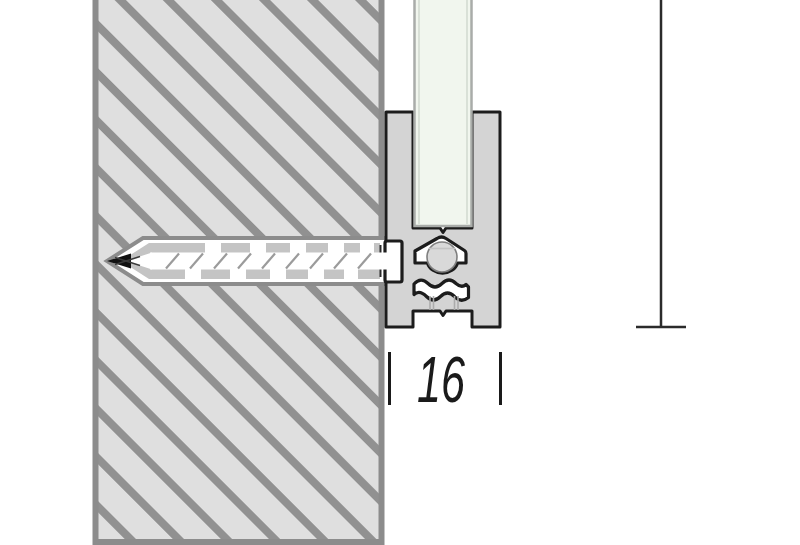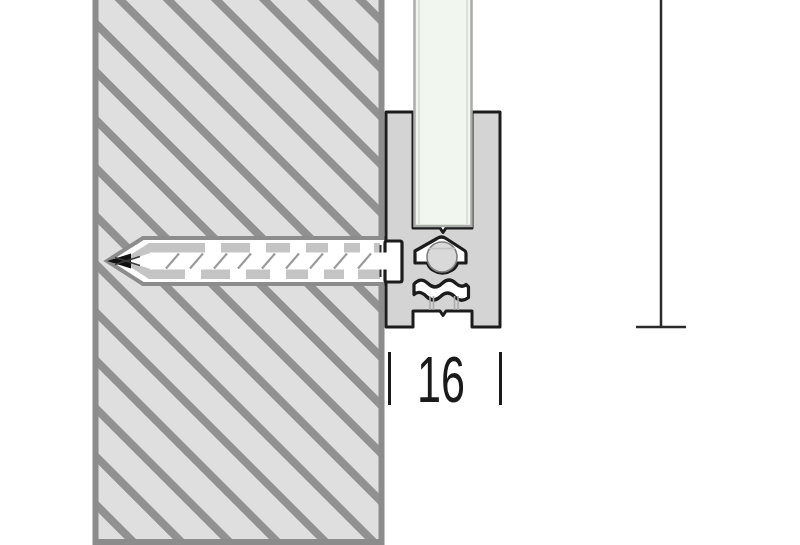--- a/index.html
+++ b/index.html
@@ -1,17 +1,17 @@
 <!DOCTYPE html>
 <html style="--background: #ffffff; --wall-fill: #dfdfdf; --wall-hatch: #919191; --wall-border: #8c8c8c; --hole-fill: #ffffff; --anchor-fill: #c4c4c4; --profile-fill: #d4d4d4; --outline: #1c1c1c; --screw-fill: #ffffff; --screw-head-fill: #d9d9d9; --thread-color: #9b9b9b; --glass-fill: #f1f6ee; --glass-edge: #a9aca9; --dim-color: #1a1a1a;"><head>
 <meta charset="utf-8">
 <style>
   html,body{margin:0;padding:0;background:#fff;}
   .stage{position:relative;width:704px;height:545px;background:var(--background,#fff);overflow:hidden;
-         font-family:"Liberation Sans",sans-serif;}
+         font-family:"Liberation Sans",sans-serif;font-style:italic;}
   svg{display:block;}
 
   .wall-fill-rect{fill:var(--wall-fill,#dfdfdf);}
   .hatch-stripe{fill:var(--wall-hatch,#919191);}
   .wall-border{stroke:var(--wall-border,#8c8c8c);stroke-width:6;fill:none;}
 
   .hole-fill{fill:var(--hole-fill,#ffffff);}
   .hole-outline{stroke:var(--wall-border,#8c8c8c);stroke-width:4;fill:none;stroke-linejoin:miter;}
 
   .anchor-fill{fill:var(--anchor-fill,#c4c4c4);}

